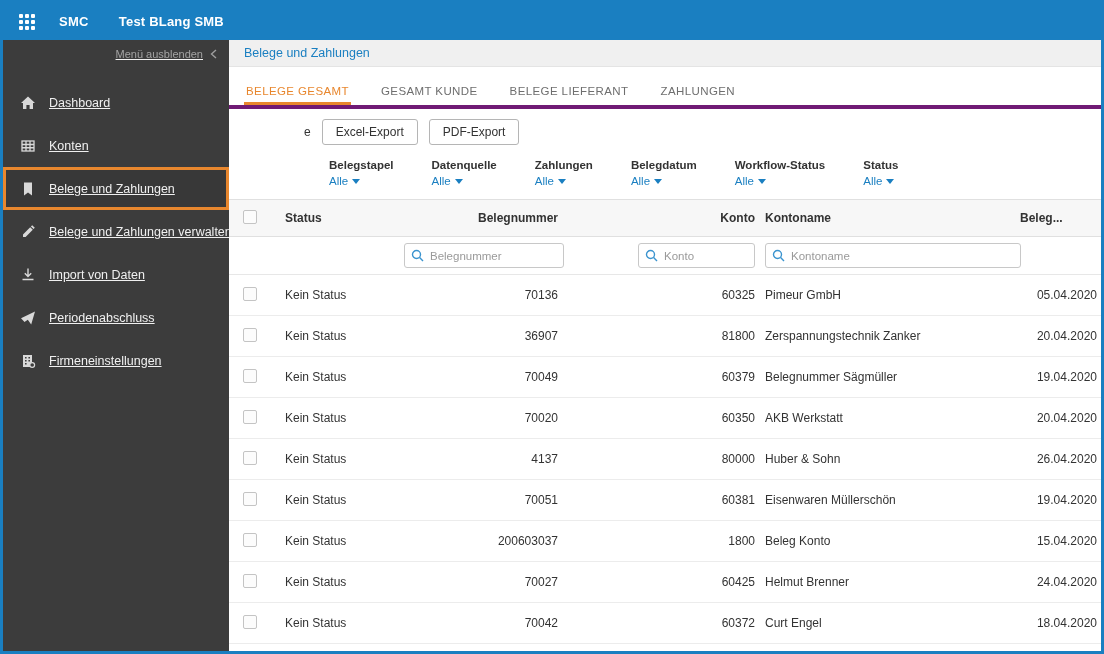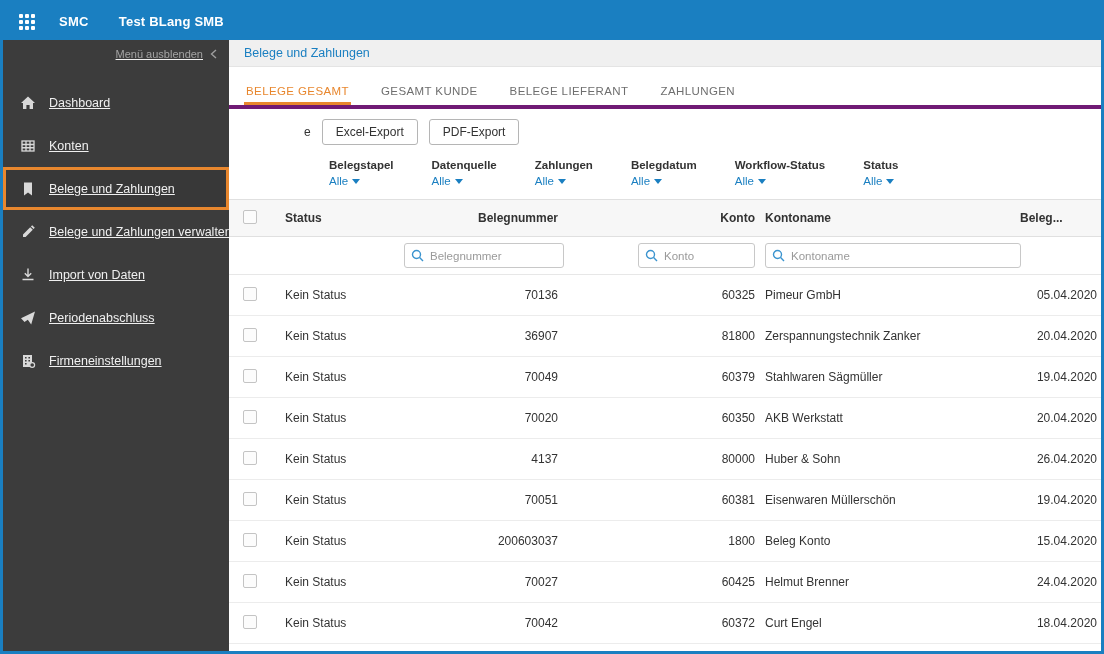--- a/index.html
+++ b/index.html
@@ -306,21 +306,21 @@
             <div class="c-name">Zerspannungstechnik Zanker</div>
             <div class="c-date">20.04.2020</div>
           </div>
 
           <div class="trow">
             <div><input type="checkbox" style=""></div>
             <div></div>
             <div>Kein Status</div>
             <div class="c-num">70049</div>
             <div class="c-konto">60379</div>
-            <div class="c-name">Stahlwaren Sägmüller</div>
+            <div class="c-name">Belegnummer Sägmüller</div>
             <div class="c-date">19.04.2020</div>
           </div>
 
           <div class="trow">
             <div><input type="checkbox" style=""></div>
             <div></div>
             <div>Kein Status</div>
             <div class="c-num">70020</div>
             <div class="c-konto">60350</div>
             <div class="c-name">AKB Werkstatt</div>

